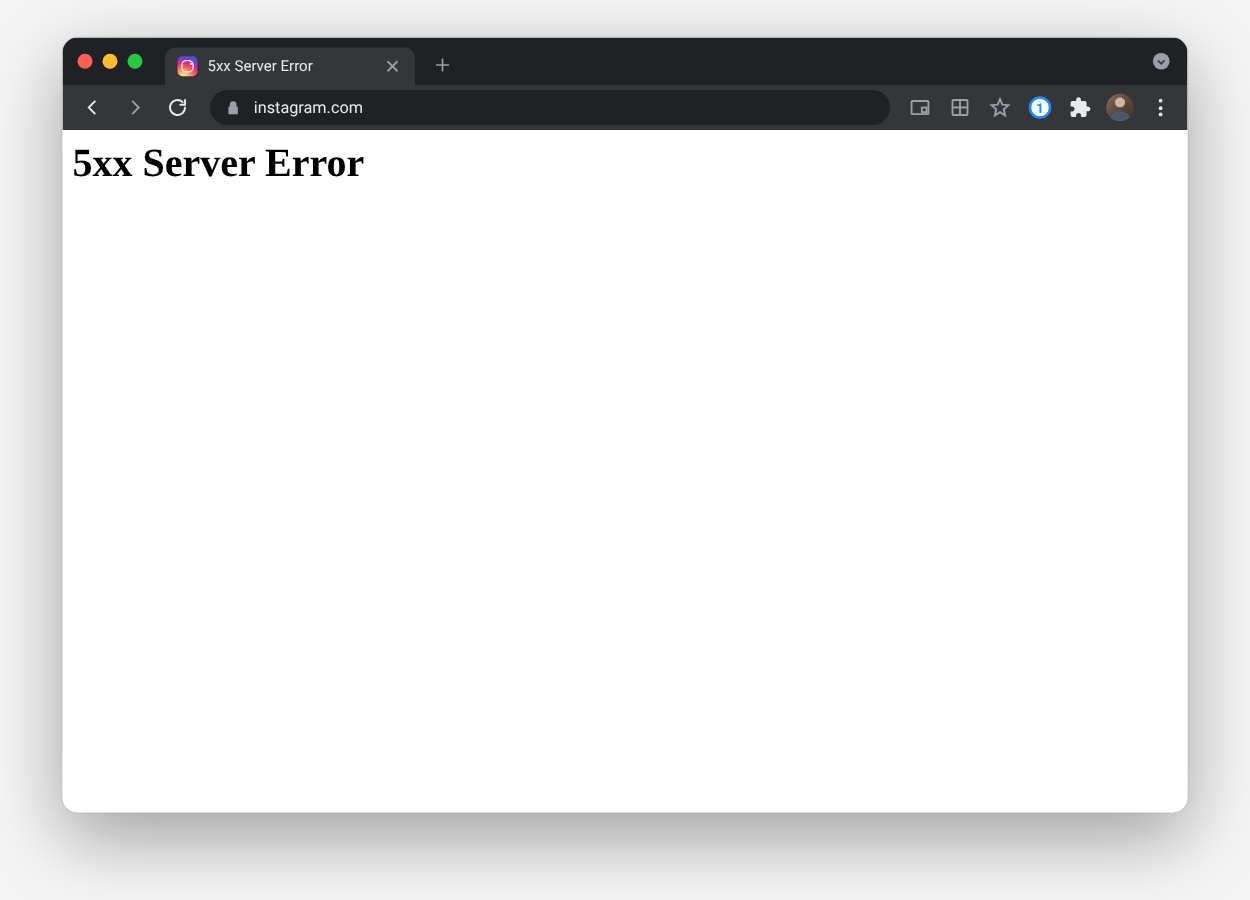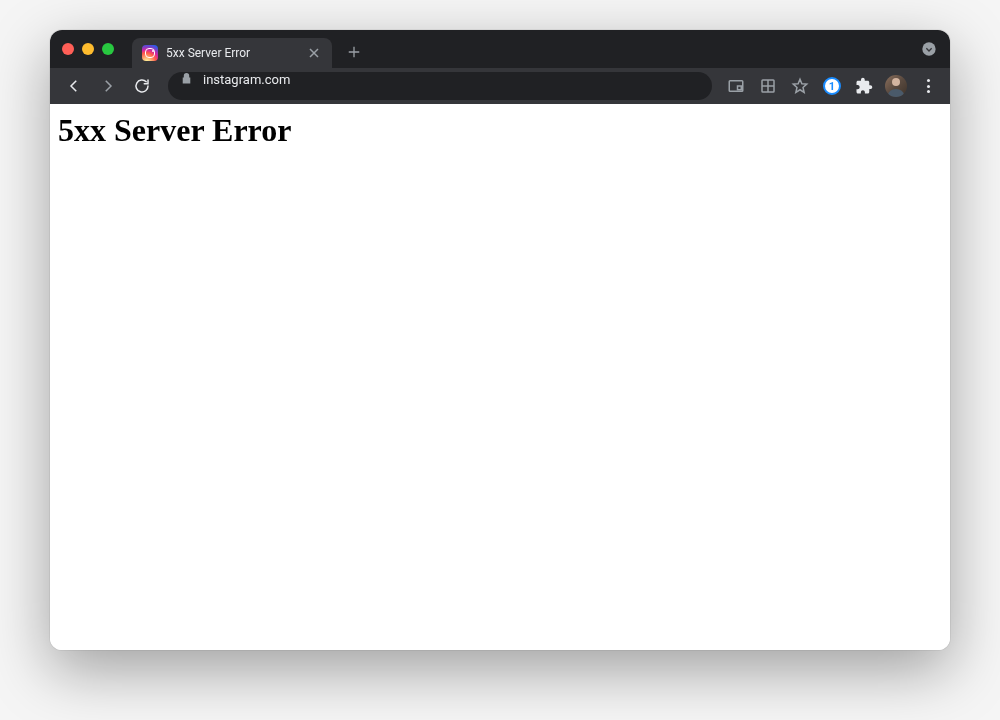--- a/index.html
+++ b/index.html
@@ -139,20 +139,21 @@
       cursor: pointer;
     }
     .nav-btn svg { width: 18px; height: 18px; stroke: currentColor; fill: none; stroke-width: 2; }
     .nav-btn.active { color: #e8eaed; }
     .address-bar {
       flex: 1;
       height: 28px;
       background: #202124;
       border-radius: 14px;
       display: flex;
+      align-items: center;
       padding: 0 12px;
       gap: 10px;
       margin: 0 6px;
     }
     .lock-icon { color: #9aa0a6; display: flex; }
     .lock-icon svg { width: 13px; height: 13px; fill: currentColor; }
     .url-text {
       color: #e8eaed;
       font-size: 13px;
       flex: 1;

